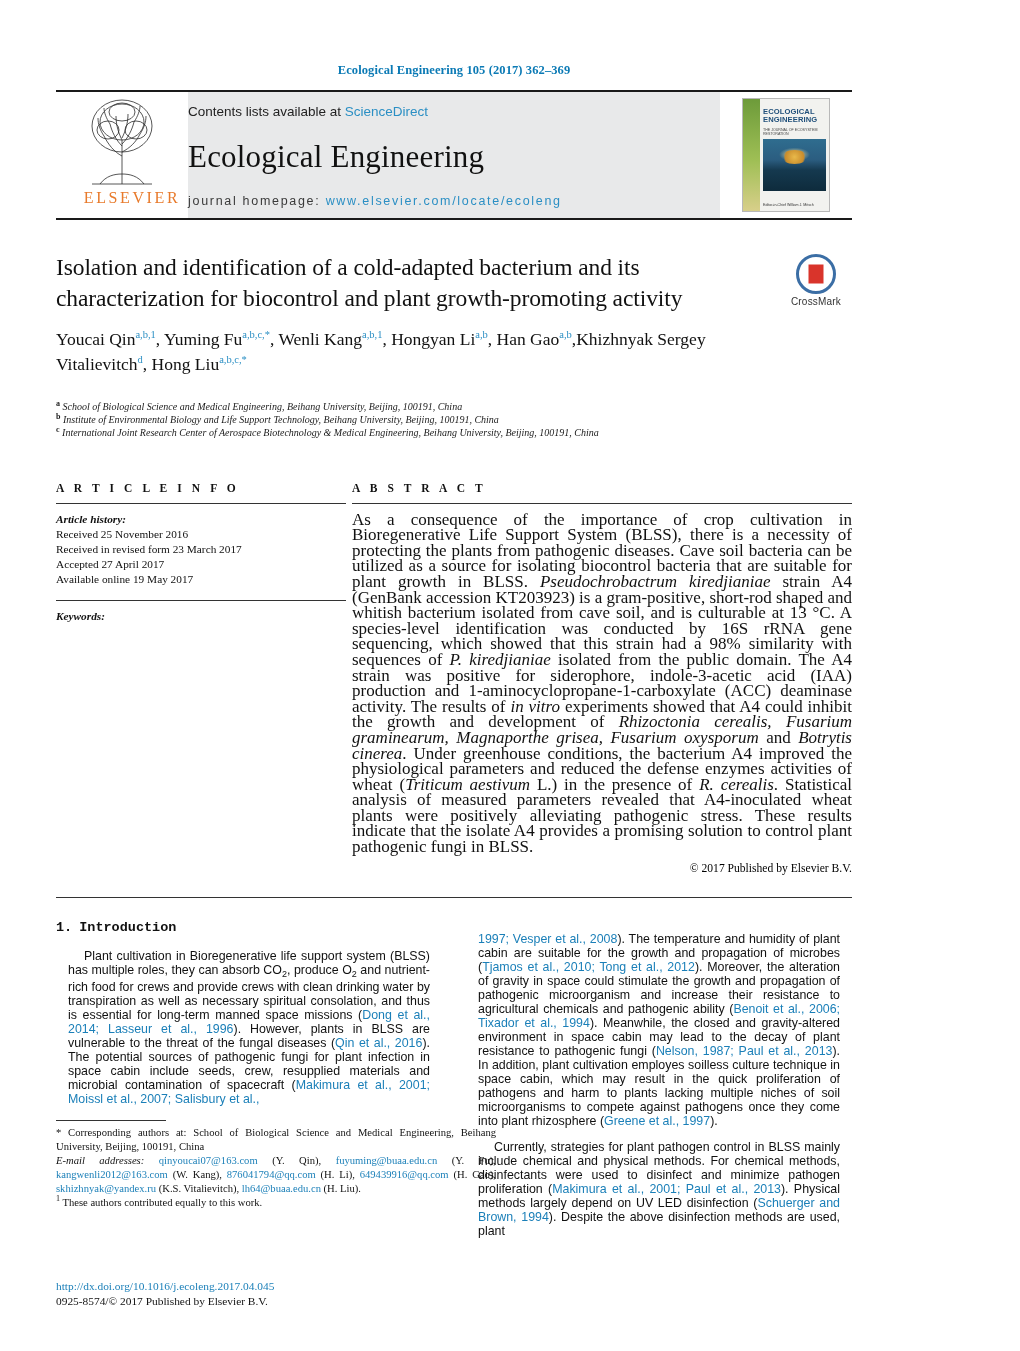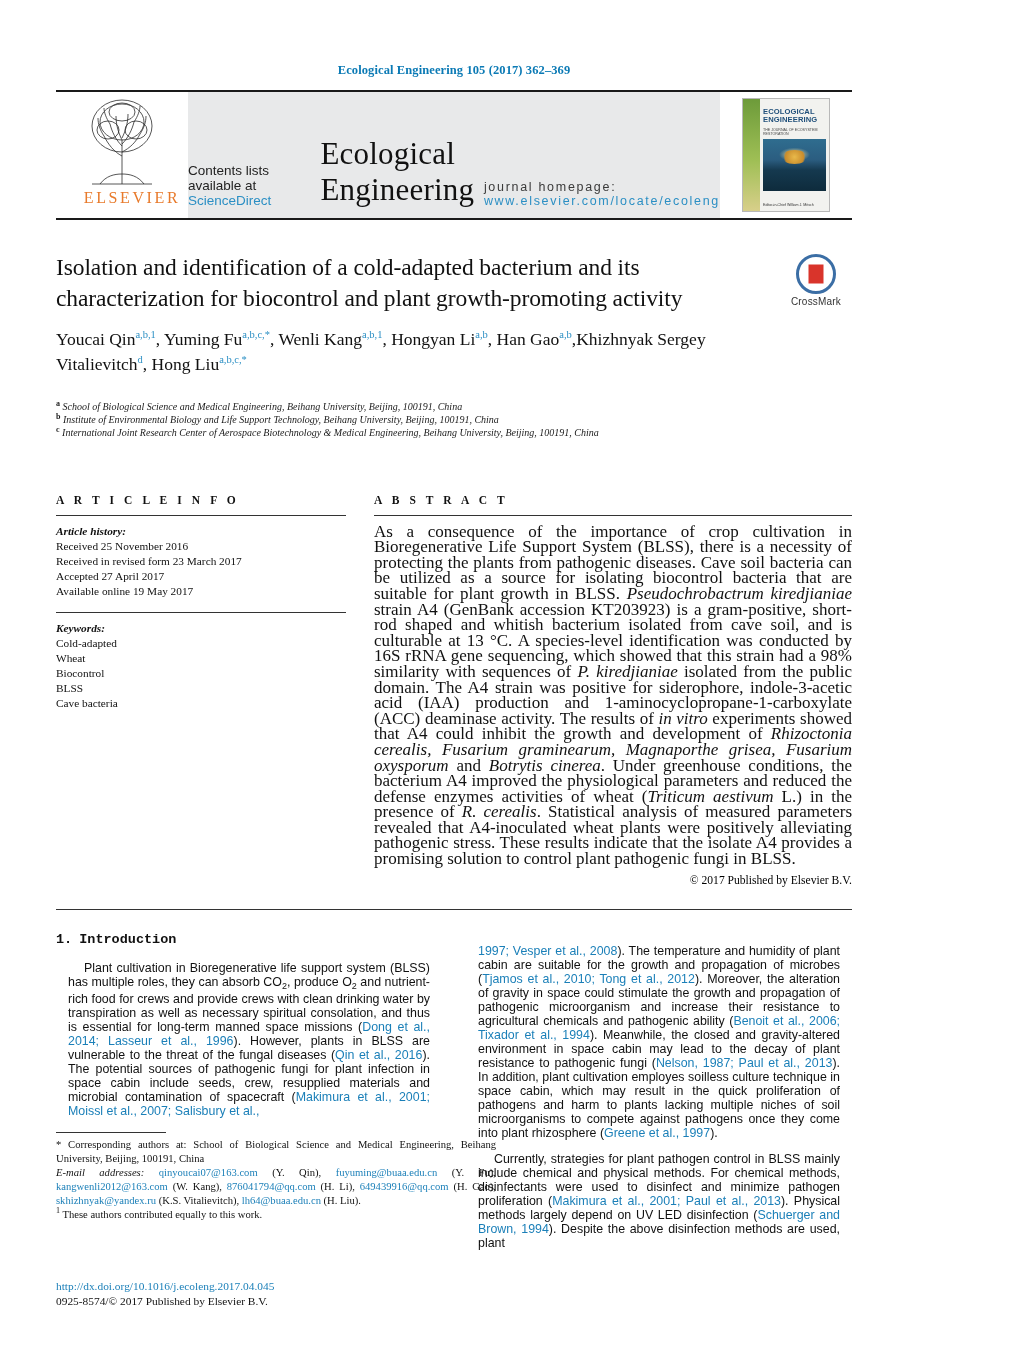--- a/index.html
+++ b/index.html
@@ -61,22 +61,22 @@
     letter-spacing: 2.6px;
     color: #e87a2b;
     font-weight: normal;
     margin-top: 1px;
     margin-left: 20px;
   }
   .mast-center {
     flex: 1 1 auto;
     background: #e8e9ea;
     display: flex;
-    flex-direction: row;
-    align-items: flex-end;
+    flex-direction: column;
+    align-items: flex-start;
     justify-content: space-between;
     padding: 12px 0 10px 0;
     box-sizing: border-box;
   }
   .contents-line {
     font-family: "Liberation Sans", sans-serif;
     font-size: 13.5px;
     color: #222;
   }
   .contents-line .sd {
@@ -212,23 +212,23 @@
   .cm-label {
     margin-top: 2px;
     font-family: "Liberation Sans", sans-serif;
     font-size: 10px;
     color: #333;
     letter-spacing: .2px;
   }
 
   
   .info-abstract {
-    margin-top: 54px;
-    display: flex;
-    gap: 28px;
+    margin-top: 42px;
+    display: flex;
+    gap: 6px;
   }
   .col-info { flex: 0 0 290px; }
   .col-abs  { flex: 1 1 auto; }
 
   .sec-head {
     font-family: "Liberation Serif", serif;
     font-size: 11.5px;
     font-weight: bold;
     letter-spacing: 3.6px;
     color: #111;
@@ -424,27 +424,20 @@
         <div id="history-list">
             <div>Received 25 November 2016</div>
             <div>Received in revised form 23 March 2017</div>
             <div>Accepted 27 April 2017</div>
             <div>Available online 19 May 2017</div>
           </div>
       </div>
       <hr class="hr-thin wide">
       <div class="info-body kw-block">
         <div class="lab">Keywords:</div>
-        <div id="keyword-list">
-            <div>Cold-adapted</div>
-            <div>Wheat</div>
-            <div>Biocontrol</div>
-            <div>BLSS</div>
-            <div>Cave bacteria</div>
-          </div>
       </div>
     </div>
 
     <div class="col-abs">
       <div class="sec-head">A B S T R A C T</div>
       <hr class="hr-thin">
       <div class="abs-body" id="abstract-text"><span>As a consequence of the importance of crop cultivation in Bioregenerative Life Support System (BLSS), there is a necessity of protecting the plants from pathogenic diseases. Cave soil bacteria can be utilized as a source for isolating biocontrol bacteria that are suitable for plant growth in BLSS. </span><i>Pseudochrobactrum kiredjianiae</i><span> strain A4 (GenBank accession KT203923) is a gram-positive, short-rod shaped and whitish bacterium isolated from cave soil, and is culturable at 13 °C. A species-level identification was conducted by 16S rRNA gene sequencing, which showed that this strain had a 98% similarity with sequences of </span><i>P. kiredjianiae</i><span> isolated from the public domain. The A4 strain was positive for siderophore, indole-3-acetic acid (IAA) production and 1-aminocyclopropane-1-carboxylate (ACC) deaminase activity. The results of </span><i>in vitro</i><span> experiments showed that A4 could inhibit the growth and development of </span><i>Rhizoctonia cerealis, Fusarium graminearum, Magnaporthe grisea, Fusarium oxysporum</i><span> and </span><i>Botrytis cinerea</i><span>. Under greenhouse conditions, the bacterium A4 improved the physiological parameters and reduced the defense enzymes activities of wheat (</span><i>Triticum aestivum</i><span> L.) in the presence of </span><i>R. cerealis</i><span>. Statistical analysis of measured parameters revealed that A4-inoculated wheat plants were positively alleviating pathogenic stress. These results indicate that the isolate A4 provides a promising solution to control plant pathogenic fungi in BLSS.</span></div>
       <div class="copyright">© 2017 Published by Elsevier B.V.</div>
     </div>
   </div>

